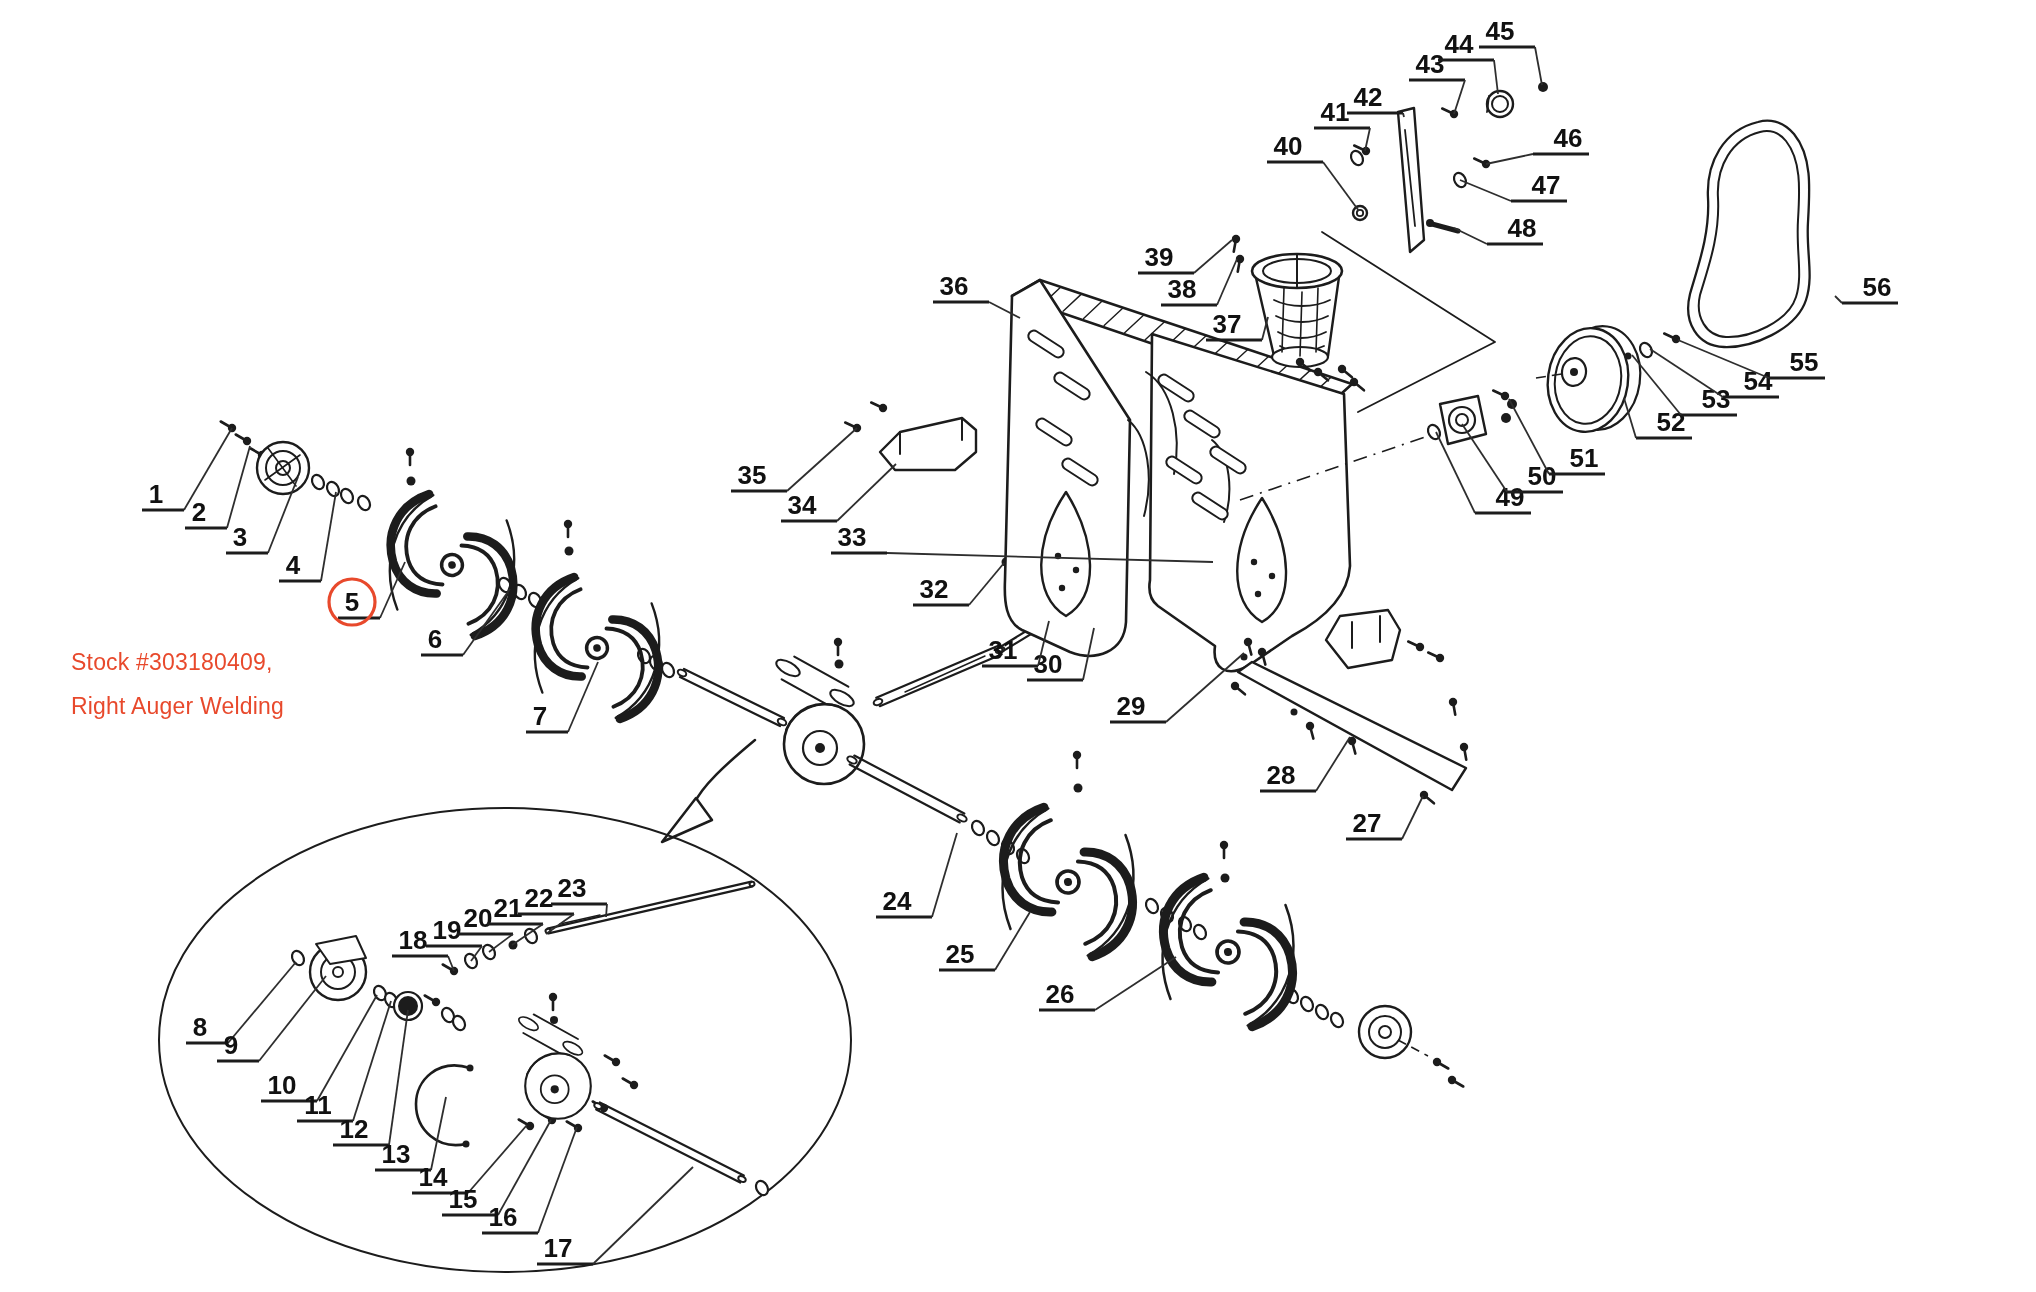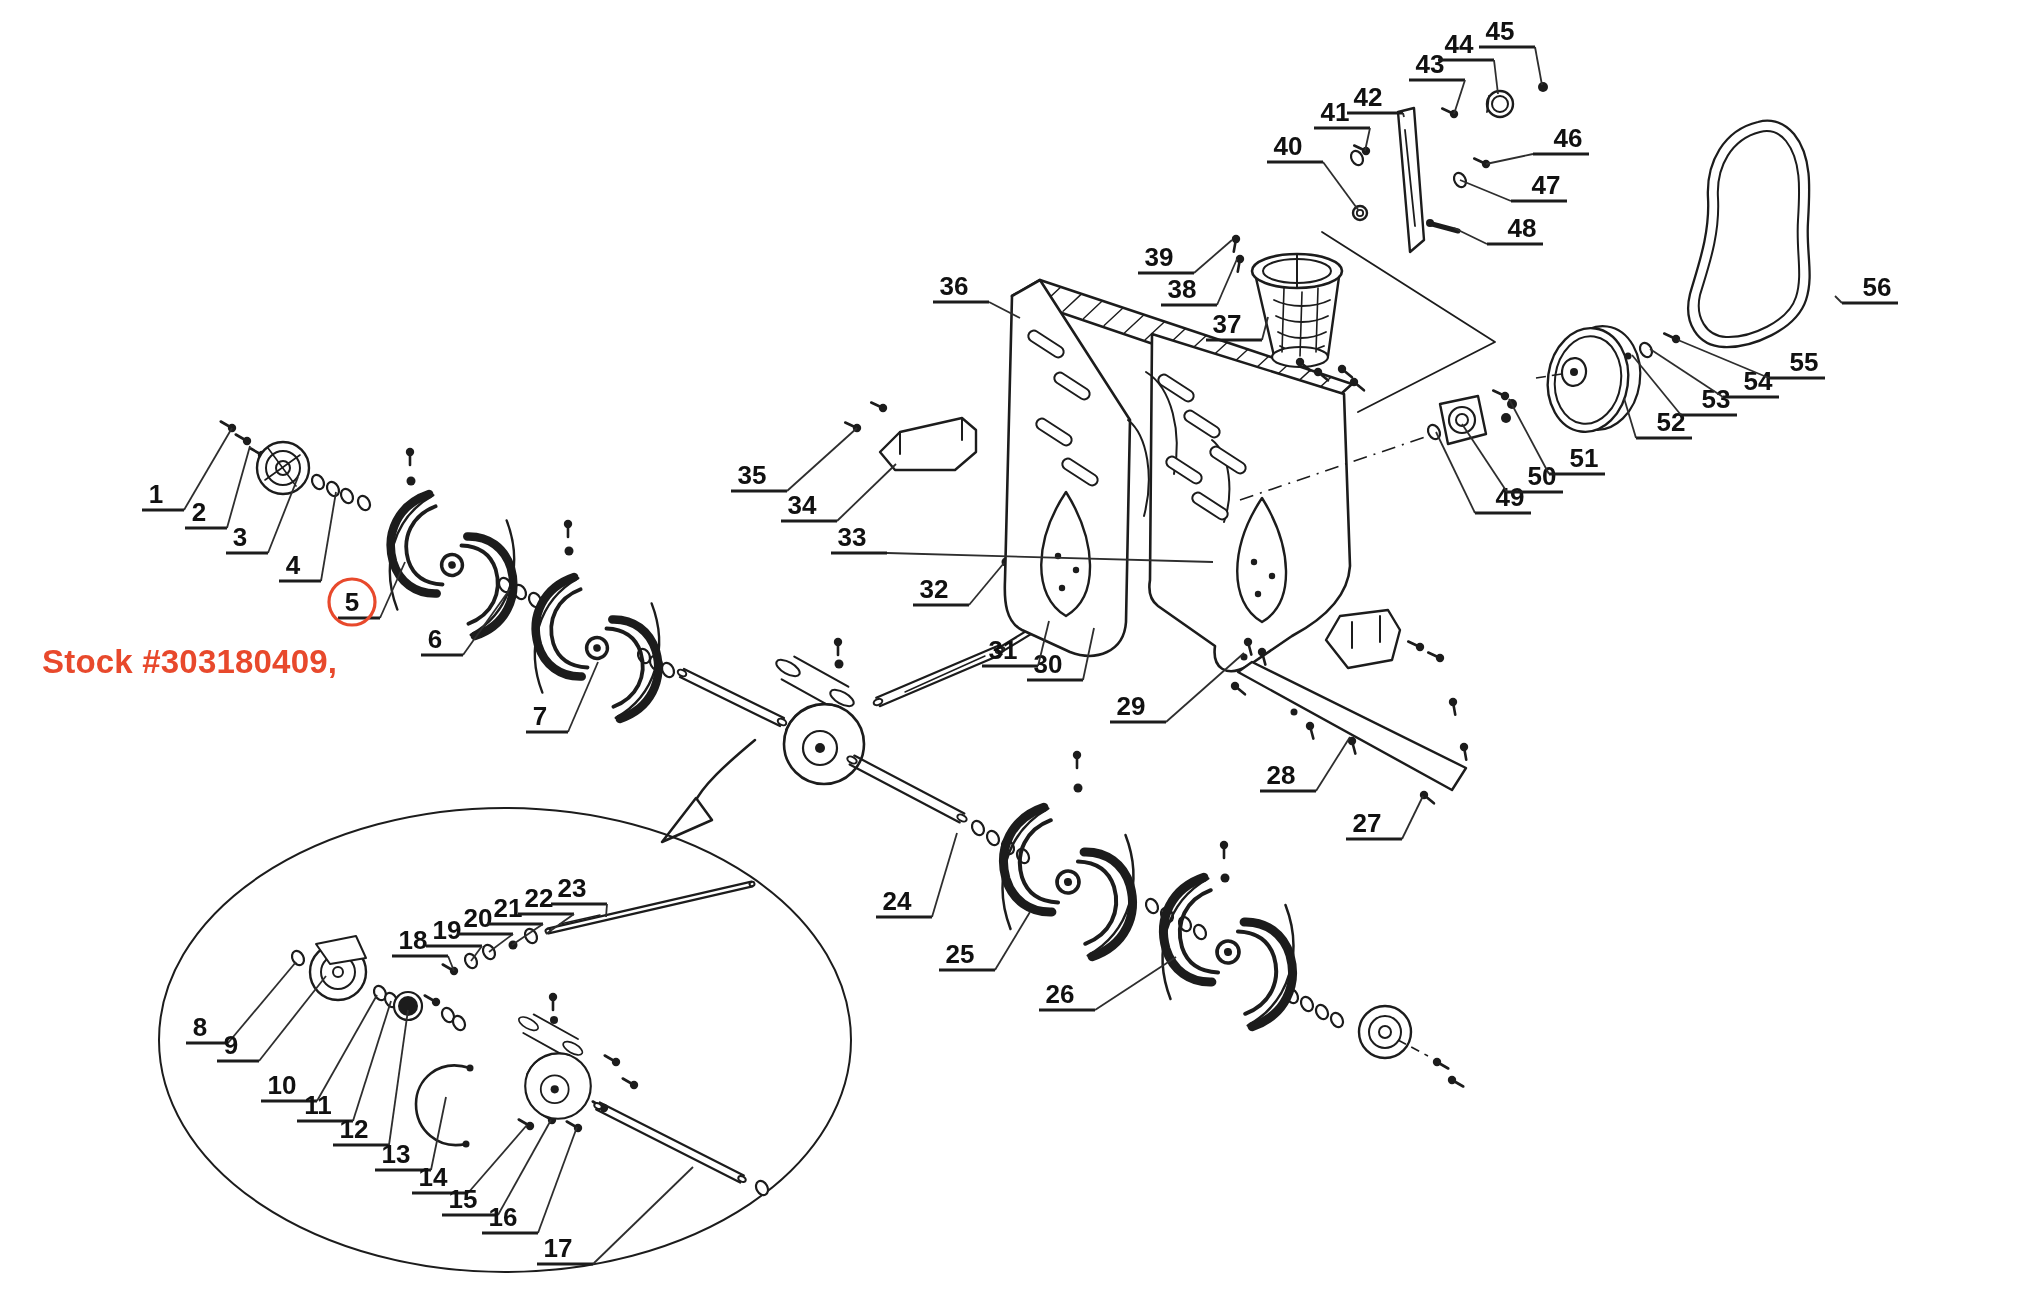--- a/index.html
+++ b/index.html
@@ -1,20 +1,20 @@
 <!DOCTYPE html>
 <html><head>
 <meta charset="utf-8">
 <style>
   html,body{margin:0;padding:0;background:#ffffff;}
   .stage{position:relative;width:2036px;height:1292px;background:#fff;overflow:hidden;
          font-family:"Liberation Sans",sans-serif;}
   .stage svg{position:absolute;left:0;top:0;}
-  .stock-note{position:absolute;left:42px;top:640px;font-size:33px;line-height:44px;
-              letter-spacing:0.2px;font-family:"Liberation Sans",sans-serif;font-weight:bold;}
+  .stock-note{position:absolute;left:71px;top:640px;font-size:23px;line-height:44px;
+              letter-spacing:0.2px;font-family:"Liberation Sans",sans-serif;}
   .callout-num{font-family:"Liberation Sans",sans-serif;font-weight:bold;font-size:26px;}
 </style>
 </head>
 <body>
 
 <div class="stage">
   <svg id="art" width="2036" height="1292" viewBox="0 0 2036 1292">
     <g id="artwork">
         <g>
           <circle cx="232" cy="428" r="4.2" fill="#1c1c1c"></circle>
@@ -638,14 +638,15 @@
         </g>
         <g>
           <line x1="1842" y1="303" x2="1898" y2="303" stroke="#1c1c1c" stroke-width="2.8"></line>
           <line x1="1842" y1="303" x2="1835" y2="296" stroke="#2e2e2e" stroke-width="1.8"></line>
           <text x="1877" y="296" text-anchor="middle" fill="#111" class="callout-num">56</text>
         </g>
       </g>
   </svg>
   <div class="stock-note" style="color: rgb(232, 73, 44);">
     <div>Stock #303180409,</div>
+    <div>Right Auger Welding</div>
   </div>
 </div>
 
 </body></html>

